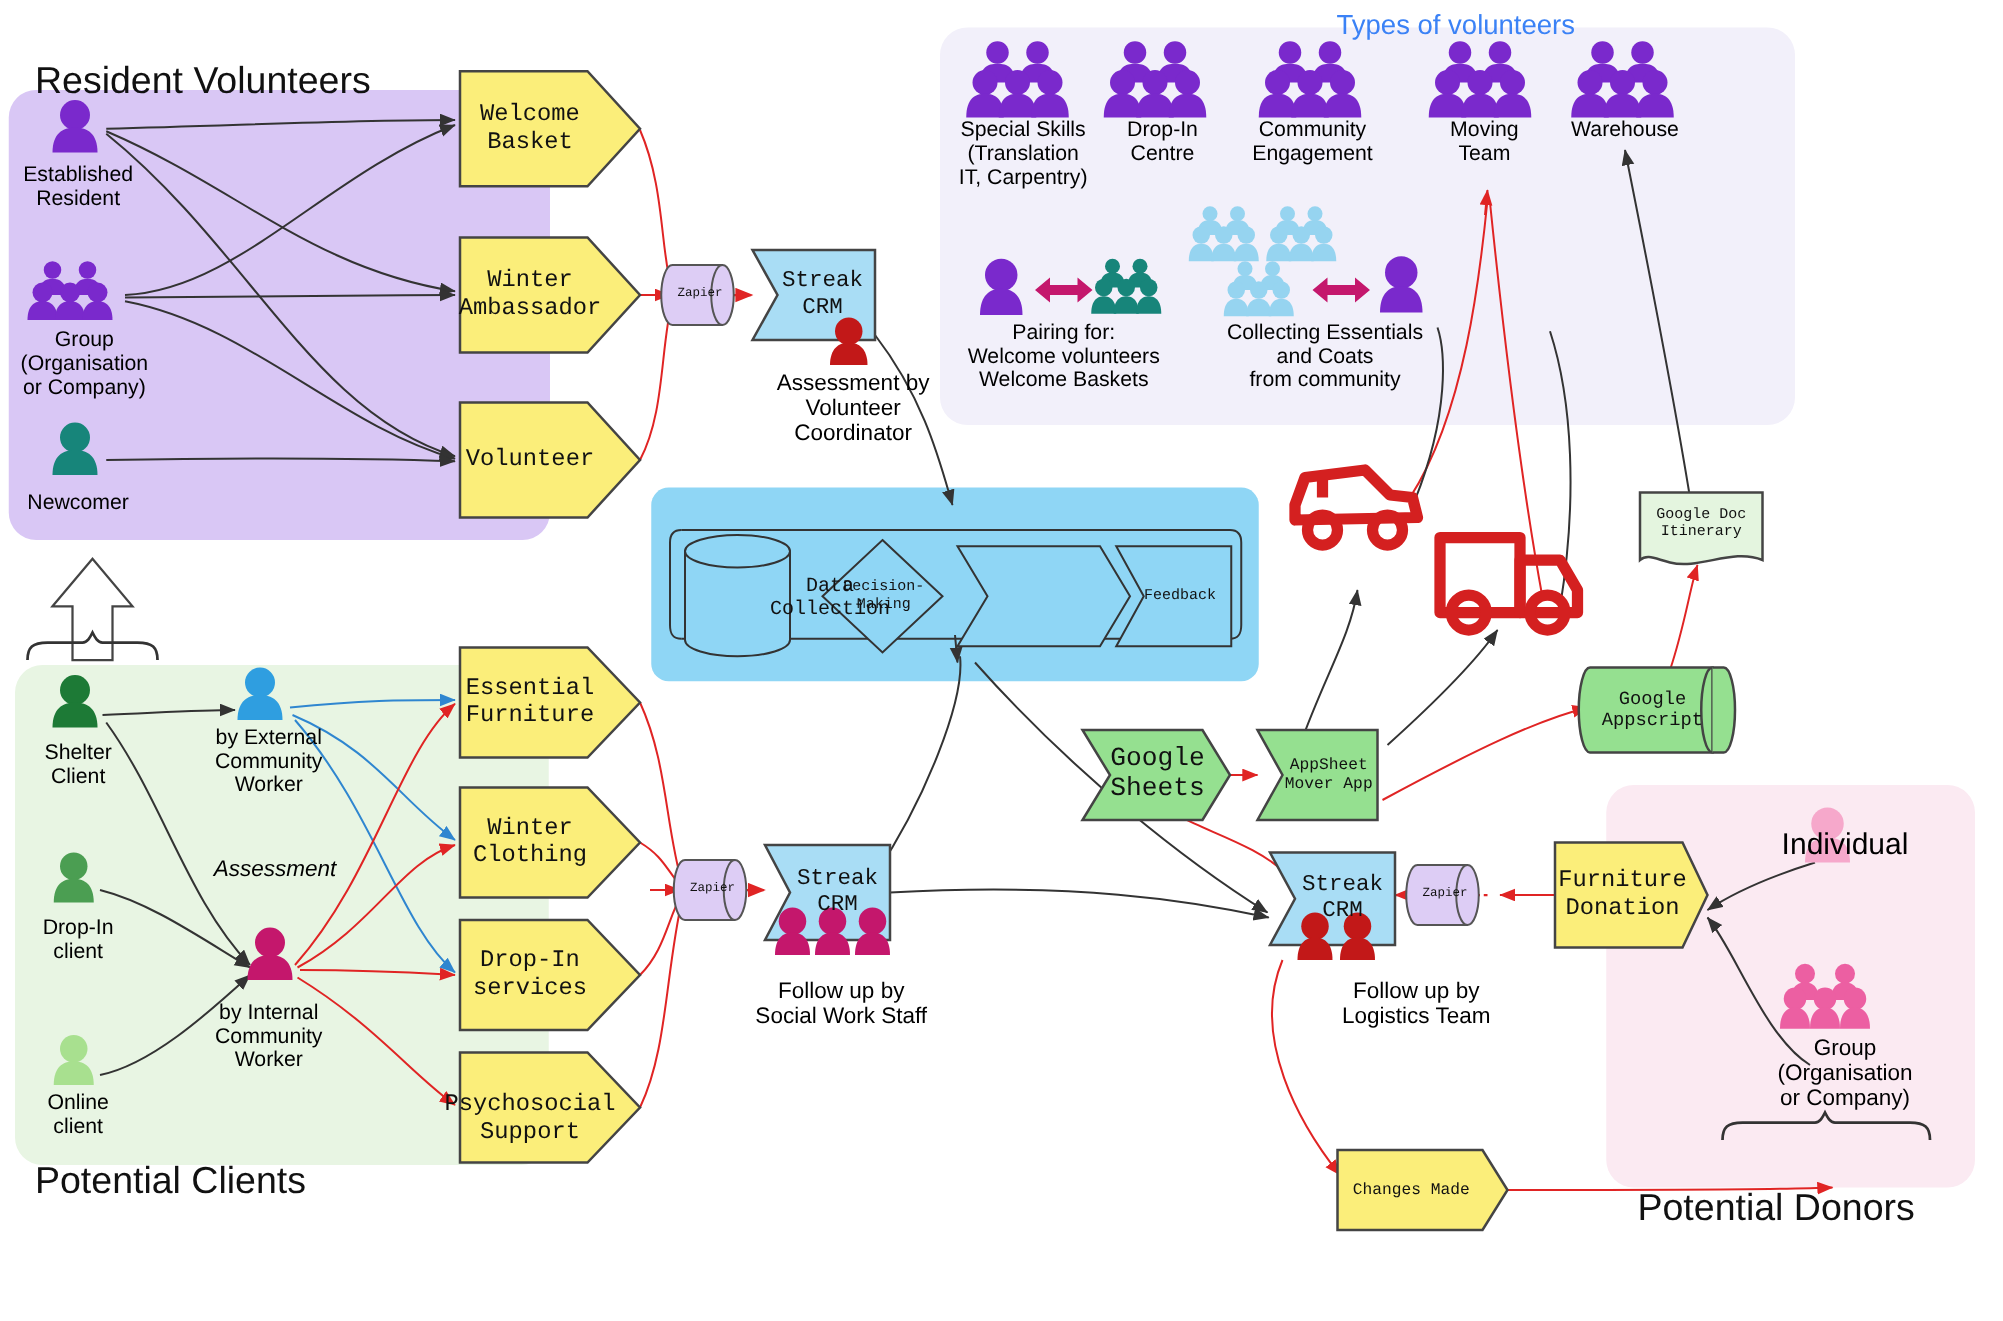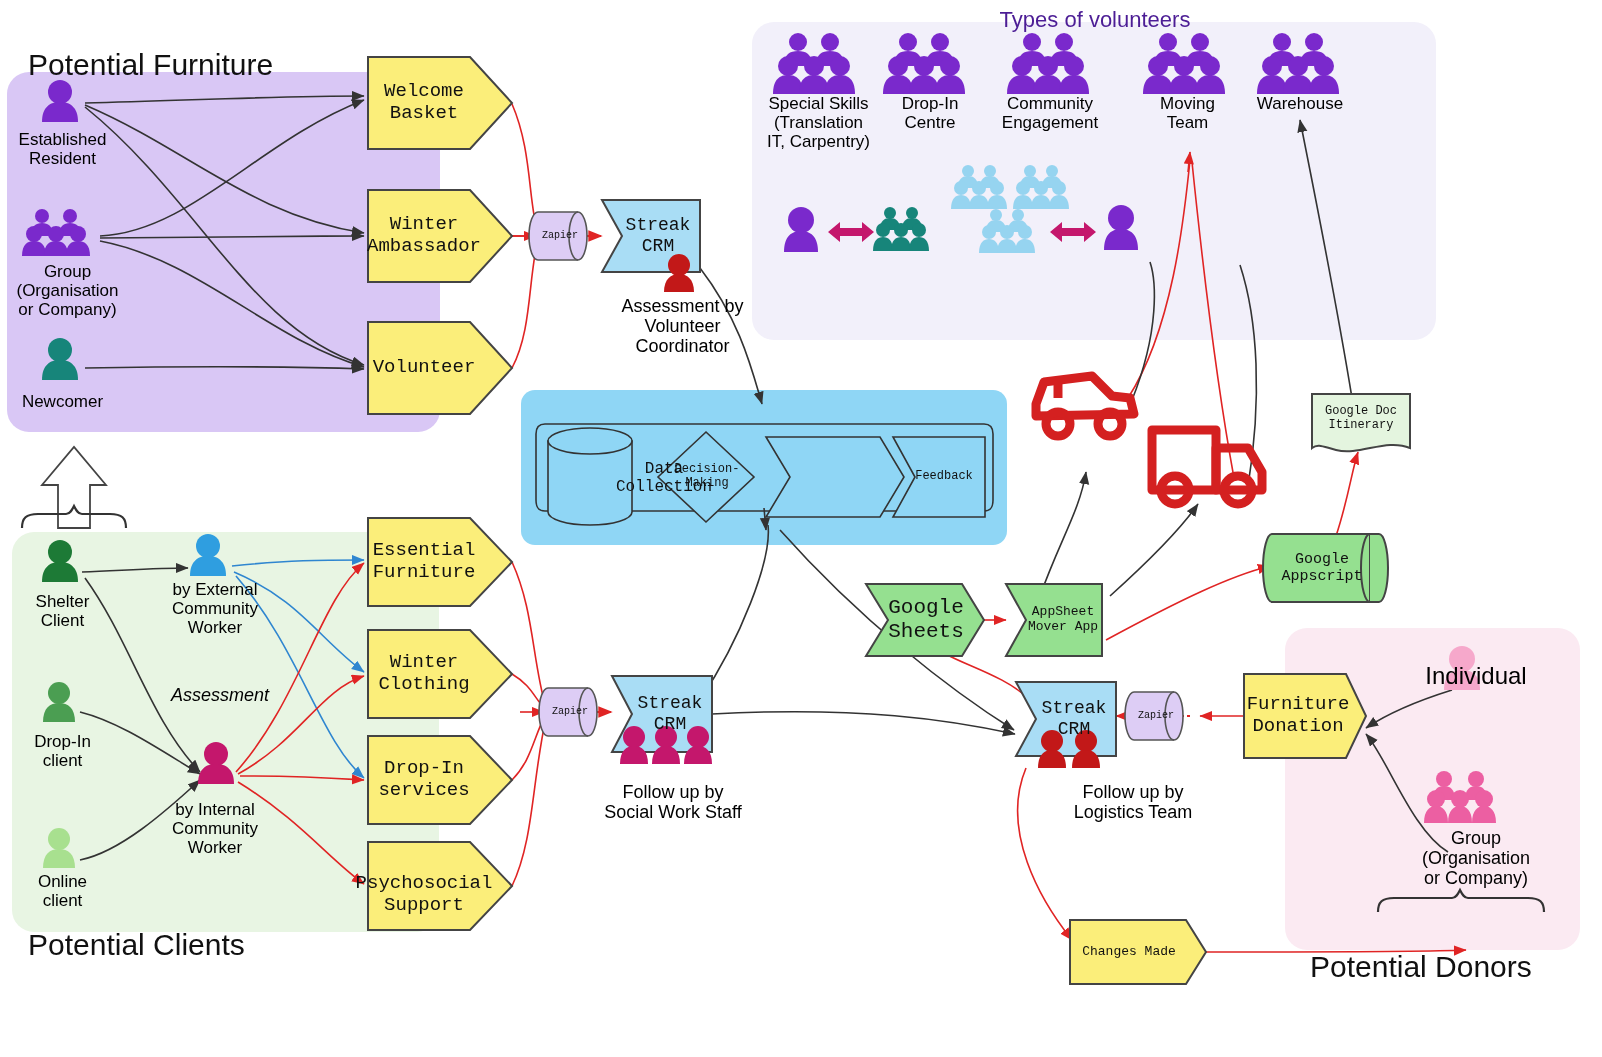--- a/index.html
+++ b/index.html
@@ -4,38 +4,38 @@
 <style>
   html,body{margin:0;padding:0;background:#fff;}
   body{font-family:"Liberation Sans",sans-serif;}
   #stage{position:relative;width:1602px;height:1057px;overflow:hidden;background:#fff;}
   .panel{position:absolute;border-radius:22px;}
   .lbl{position:absolute;text-align:center;color:#000000;line-height:1.12;white-space:pre-line;}
   svg.layer{position:absolute;left:0;top:0;width:1602px;height:1057px;pointer-events:none;}
   .nodetext{position:absolute;display:flex;align-items:center;justify-content:center;
     text-align:center;line-height:1.15;white-space:pre-line;color:#111;font-family:Liberation Mono, monospace;}
   .titlebig{font-size:30px;color:#111;}
-  .titlemid{font-size:22px;color:#4c1d95;}
+  .titlemid{font-size:22px;color:#3b82f6;text-align:right;}
 </style>
 </head>
 <body>
 
 <div id="stage">
 
   <div class="panel" style="left:7px;top:72px;width:433px;height:360px;background:#d9c7f5;"></div>
 
   <div class="panel" style="left:12px;top:532px;width:427px;height:400px;background:#e8f5e3;"></div>
 
   <div class="panel" style="left:752px;top:22px;width:684px;height:318px;background:#f2f0fa;"></div>
 
   <div class="panel" style="left:1285px;top:628px;width:295px;height:322px;background:#fbeaf2;"></div>
 
   <div class="panel" style="left:521px;top:390px;width:486px;height:155px;background:#8fd6f5;border-radius:14px;"></div>
 
-  <div class="lbl titlebig" style="left:28px;top:48px;width:300px;text-align:left;">Potential Furniture</div>
+  <div class="lbl titlebig" style="left:28px;top:48px;width:300px;text-align:left;">Resident Volunteers</div>
   <div class="lbl titlebig" style="left:28px;top:928px;width:330px;text-align:left;">Potential Clients</div>
   <div class="lbl titlebig" style="left:1310px;top:950px;width:290px;text-align:left;">Potential Donors</div>
   <div class="lbl titlemid" style="left:930px;top:8px;width:330px;">Types of volunteers</div>
 
   <svg class="layer" viewBox="0 0 1602 1057">
     <defs>
       <marker id="ahB" markerWidth="9" markerHeight="9" refX="7.6" refY="3.2" orient="auto">
         <path d="M0,0 L8,3.2 L0,6.4 z" fill="#333"></path>
       </marker>
       <marker id="ahR" markerWidth="9" markerHeight="9" refX="7.6" refY="3.2" orient="auto">
@@ -481,20 +481,26 @@
 (Translation
 IT, Carpentry)</div>
   <div class="lbl" style="left:882px;top:94px;width:96px;font-size:17px;">Drop-In
 Centre</div>
   <div class="lbl" style="left:980px;top:94px;width:140px;font-size:17px;">Community
 Engagement</div>
   <div class="lbl" style="left:1140px;top:94px;width:95px;font-size:17px;">Moving
 Team</div>
   <div class="lbl" style="left:1238px;top:94px;width:124px;font-size:17px;">Warehouse</div>
 
+  <div class="lbl" style="left:756px;top:256px;width:190px;font-size:17px;">Pairing for:
+Welcome volunteers
+Welcome Baskets</div>
+  <div class="lbl" style="left:964px;top:256px;width:192px;font-size:17px;">Collecting Essentials
+and Coats
+from community</div>
 
   <svg class="layer" viewBox="0 0 1602 1057">
     <g fill="none" stroke="#d42020" stroke-width="9" stroke-linejoin="round">
       <path d="M1036,404 L1044,382 L1092,376 L1112,396 L1130,398 L1134,414 L1036,416 Z"></path>
       <path d="M1058,382 L1058,398"></path>
       <circle cx="1058" cy="424" r="12"></circle>
       <circle cx="1110" cy="424" r="12"></circle>
     </g>
     <g fill="none" stroke="#d42020" stroke-width="9" stroke-linejoin="round">
       <path d="M1152,430 L1216,430 L1216,490 L1152,490 Z"></path>

